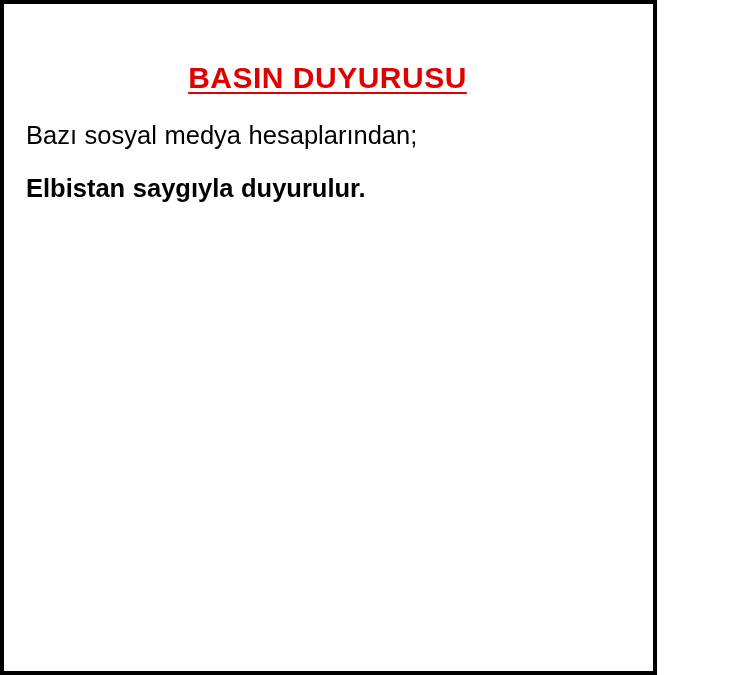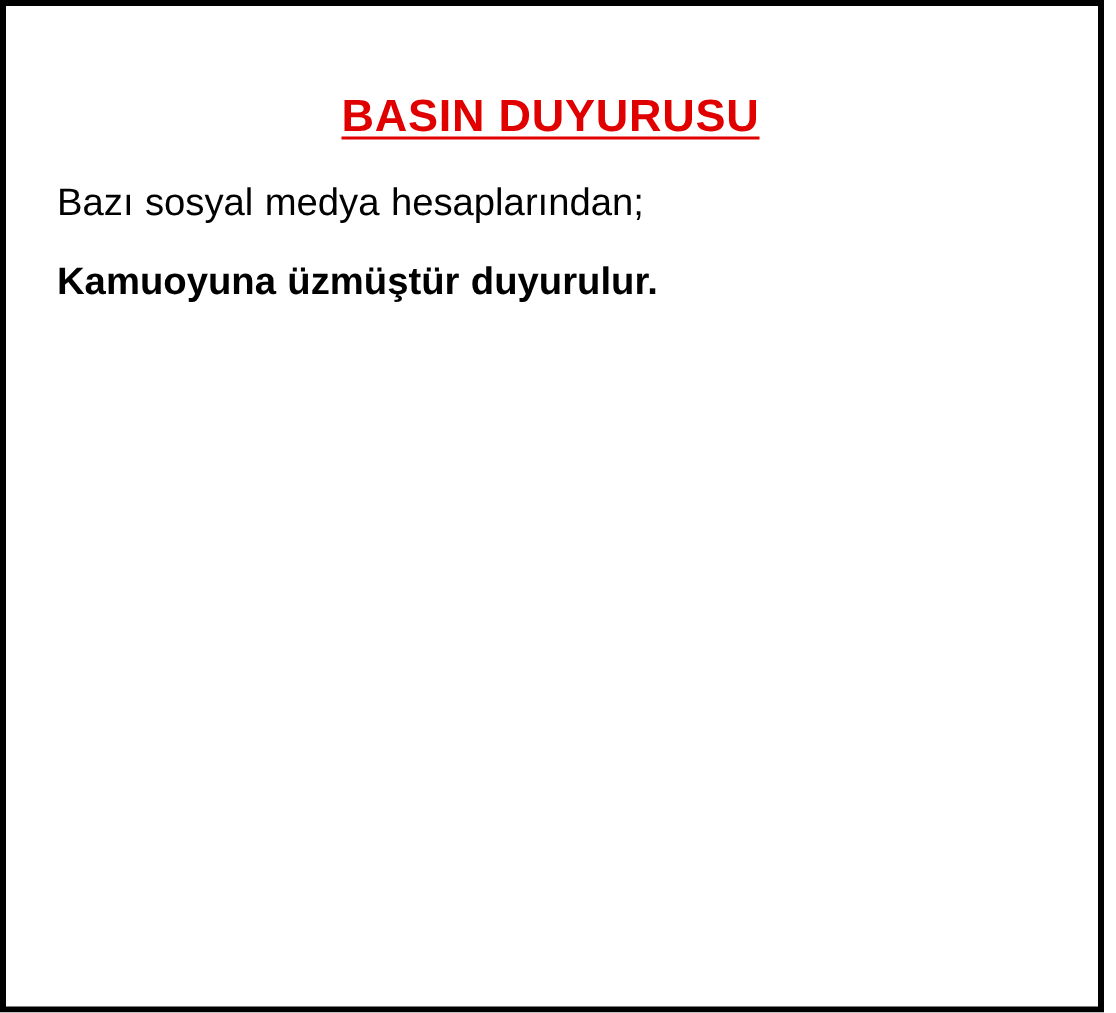--- a/index.html
+++ b/index.html
@@ -9,42 +9,42 @@
   }
   body {
     width: 744px;
     height: 675px;
     font-family: "Liberation Sans", sans-serif;
     color: #000000;
     -webkit-font-smoothing: antialiased;
   }
   .page {
     box-sizing: border-box;
-    width: 736px;
+    width: 657px;
     height: 675px;
     background: #ffffff;
     border: 4px solid #000000;
     padding: 56px 24px 16px 22px;
   }
   .doc-title {
     text-align: center;
     color: #e00000;
     font-size: 30px;
     font-weight: bold;
     letter-spacing: 0.5px;
     text-decoration: underline;
     text-decoration-thickness: 2px;
     text-underline-offset: 4px;
     margin: 0 0 22px 0;
     line-height: 1.2;
   }
   .para {
     font-size: 25.5px;
     line-height: 1.38;
-    margin: 0 0 18px 12px;
+    margin: 0 0 18px 0;
     text-align: justify;
     text-justify: inter-word;
     word-spacing: 0.5px;
   }
   .para.nojustify {
     text-align: left;
   }
   .para.bold {
     font-weight: bold;
   }
@@ -56,14 +56,14 @@
 <body>
 
 <div class="page">
   <h1 class="doc-title">BASIN DUYURUSU</h1>
 
   <p class="para nojustify">Bazı sosyal medya hesaplarından;</p>
 
 
 
 
-  <p class="para bold nojustify">Kamuoyuna üzmüştür duyurulur.</p>
+  <p class="para bold nojustify">Elbistan saygıyla duyurulur.</p>
 </div>
 
 </body></html>

